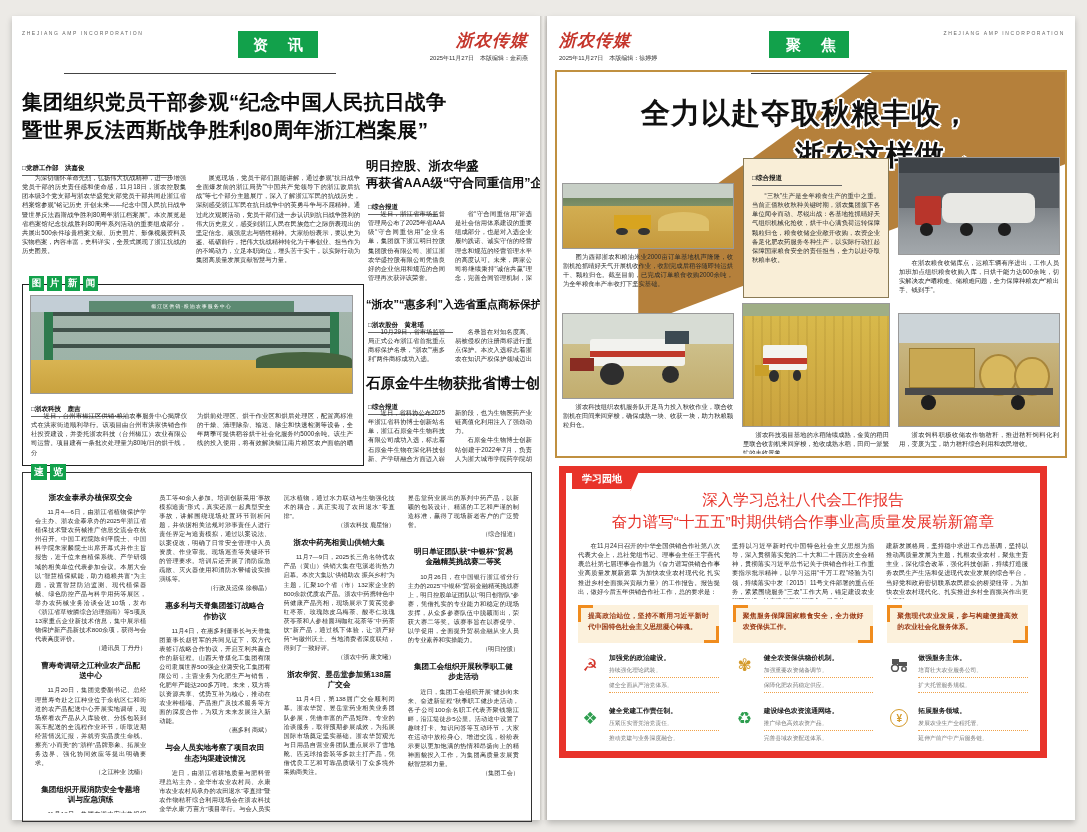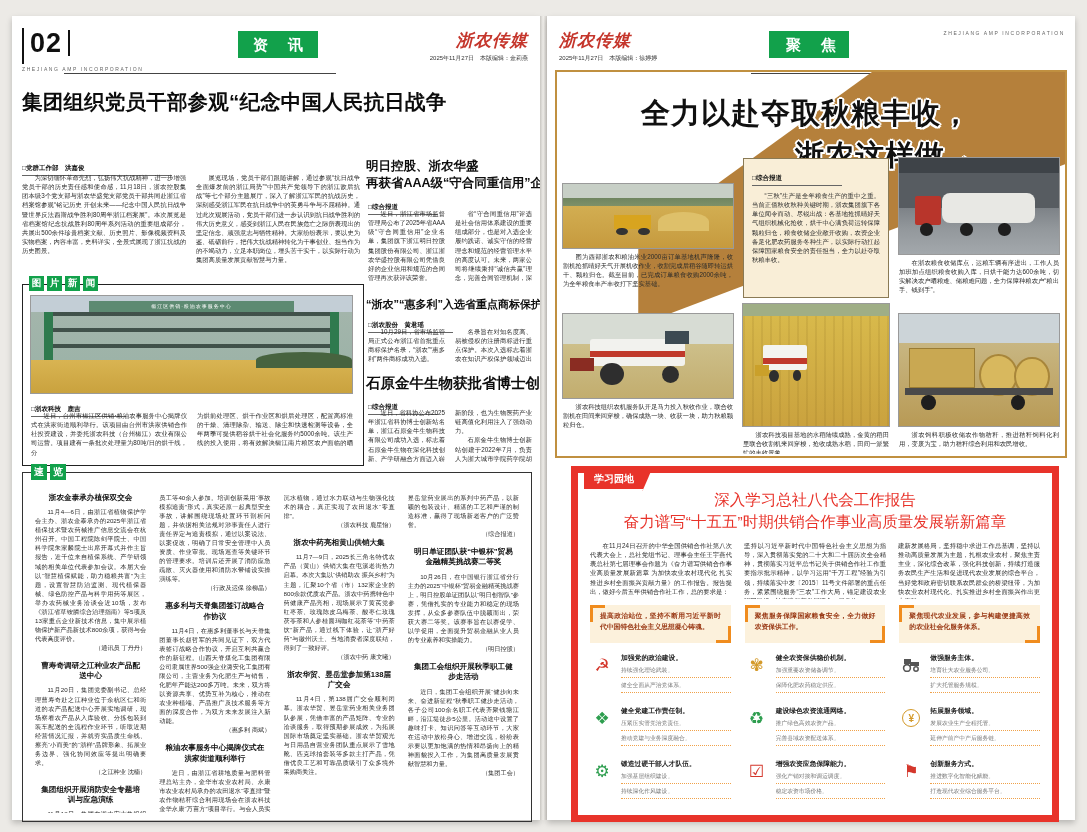--- a/index.html
+++ b/index.html
@@ -60,36 +60,32 @@
         font-weight:700;display:flex;align-items:center;justify-content:center}
   .bsign{position:absolute;left:18%;top:5%;width:64%;height:11%;background:#5d8a72;color:#fff;font-size:5px;
          display:flex;align-items:center;justify-content:center;letter-spacing:1px;white-space:nowrap}
 </style>
 </head>
 <body>
 
 <div class="page" id="pgL">
 
   <div class="abs" style="left:10px;top:12px">
-    <div style="display:flex;align-items:flex-start">
-      <div class="bar1"></div>
-      <div class="pnum">02</div>
-      <div class="bar2"></div>
-    </div>
     <div class="eng">ZHEJIANG AMP INCORPORATION</div>
   </div>
   <div class="abs hrule" style="left:52px;top:57px;width:272px"></div>
   <div class="abs gtab" style="left:226px;top:15px;width:80px;height:27px;line-height:27px;font-size:15px;letter-spacing:8px;padding-left:8px;box-sizing:border-box">资 讯</div>
   <div class="abs" style="right:12px;top:13px;text-align:right">
     <div class="brand">浙农传媒</div>
     <div class="dateline">2025年11月27日　本版编辑：金莉燕</div>
   </div>
 
   <div class="abs" style="left:10px;top:72px;width:440px">
     <div class="mh">集团组织党员干部参观“纪念中国人民抗日战争</div>
+    <div class="mh">暨世界反法西斯战争胜利80周年浙江档案展”</div>
   </div>
   <div class="abs" style="left:10px;top:140px">
     <span class="byl" style="width:150px">□党群工作部　洪嘉俊</span>
   </div>
   <div class="abs tiny c2" style="left:10px;top:157px;width:338px;height:102px">
     <p>为深切缅怀革命先烈，弘扬伟大抗战精神，进一步增强党员干部的历史责任感和使命感，11月18日，浙农控股集团本级3个党支部与浙农华盛党支部党员干部共同赴浙江省档案馆参观“铭记历史 开创未来——纪念中国人民抗日战争暨世界反法西斯战争胜利80周年浙江档案展”。本次展览是省档案馆纪念抗战胜利80周年系列活动的重要组成部分，共展出500余件珍贵档案文献、历史照片、影像视频资料及实物档案，内容丰富，史料详实，全景式展现了浙江抗战的历史图景。</p>
     <p>展览现场，党员干部们跟随讲解，通过参观“抗日战争全面爆发前的浙江局势”“中国共产党领导下的浙江敌后抗战”等七个部分主题展厅，深入了解浙江军民的抗战历史，深刻感受浙江军民在抗日战争中的英勇斗争与不屈精神。通过此次观展活动，党员干部们进一步认识到抗日战争胜利的伟大历史意义，感受到浙江人民在民族危亡之际所表现出的坚定信念、顽强意志与牺牲精神。大家纷纷表示，要以史为鉴、砥砺前行，把伟大抗战精神转化为干事创业、担当作为的不竭动力，立足本职岗位，埋头苦干实干，以实际行动为集团高质量发展贡献智慧与力量。</p>
   </div>
 
   <div class="abs" style="left:10px;top:268px;width:340px;height:180px;border:1.5px solid #222">
@@ -166,21 +162,21 @@
         <div class="ss">（之江种业 沈楠）</div>
         <div class="st">集团组织开展消防安全专题培训与应急演练</div>
         <div class="sb">11月13日，集团在浙农安市集组织开展消防安全专题培训与应急演练，集团安全办、各子公司安全负责人及浙农安市集</div>
       </div>
       <div class="scol">
         <div class="sb sbn" style="margin-top:8px">员工等40余人参加。培训创新采用“事故模拟追责”形式，真实还原一起典型安全事故，讲解围绕现场处置环节剖析问题，并依据相关法规对涉事责任人进行责任界定与追责模拟，通过以案说法、以案促改，明确了日常安全管理中人员资质、作业审批、现场巡查等关键环节的管理要求。培训后还开展了消防应急疏散、灭火器使用和消防水带铺设实操演练等。</div>
         <div class="ss">（行政及运保 徐柳晶）</div>
         <div class="st">惠多利与天脊集团签订战略合作协议</div>
         <div class="sb">11月4日，在惠多利董事长与天脊集团董事长赵哲军的共同见证下，双方代表签订战略合作协议，开启互利共赢合作的新征程。山西天脊煤化工集团有限公司隶属世界500强企业潞安化工集团有限公司，主营业务为化肥生产与销售，化肥年产能达200多万吨。未来，双方将以资源共享、优势互补为核心，推动在农业种植端、产品推广及技术服务等方面的深度合作，为双方未来发展注入新动能。</div>
         <div class="ss">（惠多利 商斌）</div>
-        <div class="st">粮油农事服务中心揭牌仪式在洪家街道顺利举行</div>
+        <div class="st">与会人员实地考察了项目农田生态沟渠建设情况</div>
         <div class="sb">近日，由浙江省耕地质量与肥料管理总站主办，金华市农业农村局、永康市农业农村局承办的农田退水“零直排”暨农作物秸秆综合利用现场会在浙农科技金华永康“万亩方”项目举行。与会人员实地考察了项目农田生态沟渠建设情况，对项目构建的“沟渠净化—湿地提升—氧化塘再生”三级循环体系表示充分肯定。项目通过“源头减量”“过程拦截”“末端治理”三大路径，配套建设生态水渠、氧化塘等各类净化设施数十个，同步栽种培育</div>
       </div>
       <div class="scol">
         <div class="sb sbn" style="margin-top:8px">沉水植物，通过水力联动与生物强化技术的耦合，真正实现了农田退水“零直排”。</div>
         <div class="ss">（浙农科技 鹿星怡）</div>
         <div class="st">浙农中药亮相黄山供销大集</div>
         <div class="sb">11月7—9日，2025长三角名特优农产品（黄山）供销大集在屯溪老街热力启幕。本次大集以“供销助农 振兴乡村”为主题，汇聚10个省（市）132家企业的800余款优质农产品。浙农中药携特色中药健康产品亮相，现场展示了黄芪党参红枣茶、玫瑰陈皮乌梅茶、酸枣仁玫瑰茯苓茶和人参桂圆玛咖红花茶等“中药茶饮”新产品，通过线下体验，让“浙产好药”与徽州沃土、当地消费者深度联结，得到了一致好评。</div>
         <div class="ss">（浙农中药 康文曦）</div>
         <div class="st">浙农华贸、昱岳堂参加第138届广交会</div>
         <div class="sb">11月4日，第138届广交会顺利闭幕。浙农华贸、昱岳堂药业相关业务团队参展，凭借丰富的产品矩阵、专业的洽谈服务，取得预期参展成效，为拓展国际市场奠定坚实基础。浙农华贸观光与日用品自营业务团队重点展示了雪地靴、匹克球拍套装等多款主打产品，凭借优良工艺和可靠品质吸引了众多境外采购商关注。</div>
@@ -272,21 +268,21 @@
       <div class="abs" style="left:72%;top:38%;width:20%;height:32%;background:#d8b85e;border:2px solid #a8863a;border-radius:50%"></div>
       <div class="abs" style="left:4%;top:66%;width:92%;height:6%;background:#4a4a4a"></div>
       <div class="abs" style="left:14%;top:72%;width:9%;height:14%;background:#1e1e1e;border-radius:50%"></div>
       <div class="abs" style="left:70%;top:72%;width:9%;height:14%;background:#1e1e1e;border-radius:50%"></div>
     </div>
     <div class="abs tiny" style="left:342px;top:358px;width:160px;height:24px;overflow:hidden">
       <p>浙农饲料积极收储农作物秸秆，推进秸秆饲料化利用，变废为宝，助力秸秆综合利用和农民增收。</p>
     </div>
   </div>
 
-  <div class="abs study" style="left:24px;top:450px;width:488px;height:356px">
+  <div class="abs study" style="left:12px;top:450px;width:488px;height:292px">
     <div class="slabel">学习园地</div>
     <div class="abs" style="left:0;top:16px;width:100%;text-align:center">
       <div class="stitle">深入学习总社八代会工作报告</div>
       <div class="stitle">奋力谱写“十五五”时期供销合作事业高质量发展崭新篇章</div>
     </div>
     <div class="abs" style="left:12px;top:68px;right:12px;height:58px;display:flex;gap:12px;overflow:hidden">
       <p class="tiny" style="flex:1;margin:0;text-indent:2em">在11月24日召开的中华全国供销合作社第八次代表大会上，总社党组书记、理事会主任王宇燕代表总社第七届理事会作题为《奋力谱写供销合作事业高质量发展新篇章 为加快农业农村现代化 扎实推进乡村全面振兴贡献力量》的工作报告。报告提出，做好今后五年供销合作社工作，总的要求是：</p>
       <p class="tiny" style="flex:1;margin:0;text-indent:0">坚持以习近平新时代中国特色社会主义思想为指导，深入贯彻落实党的二十大和二十届历次全会精神，贯彻落实习近平总书记关于供销合作社工作重要指示批示精神，以学习运用“千万工程”经验为引领，持续落实中发〔2015〕11号文件部署的重点任务，紧紧围绕服务“三农”工作大局，锚定建设农业强国目标，认真践行新发展理念，服务构</p>
       <p class="tiny" style="flex:1;margin:0;text-indent:0">建新发展格局，坚持稳中求进工作总基调，坚持以推动高质量发展为主题，扎根农业农村，聚焦主责主业，深化综合改革，强化科技创新，持续打造服务农民生产生活和促进现代农业发展的综合平台，当好党和政府密切联系农民群众的桥梁纽带，为加快农业农村现代化、扎实推进乡村全面振兴作出更大贡献。</p>
     </div>

